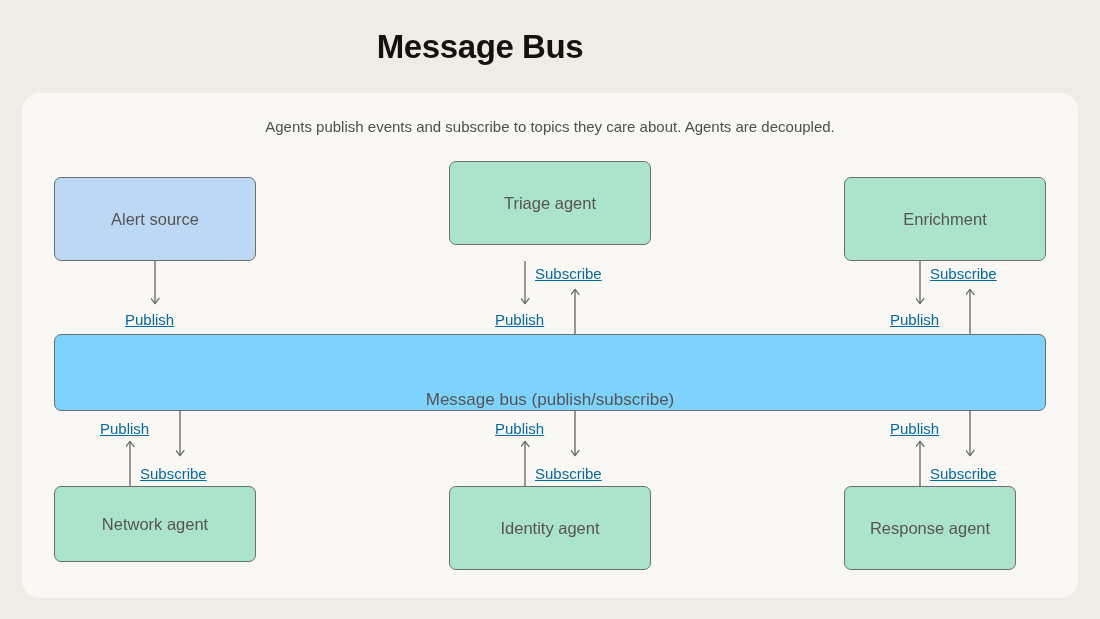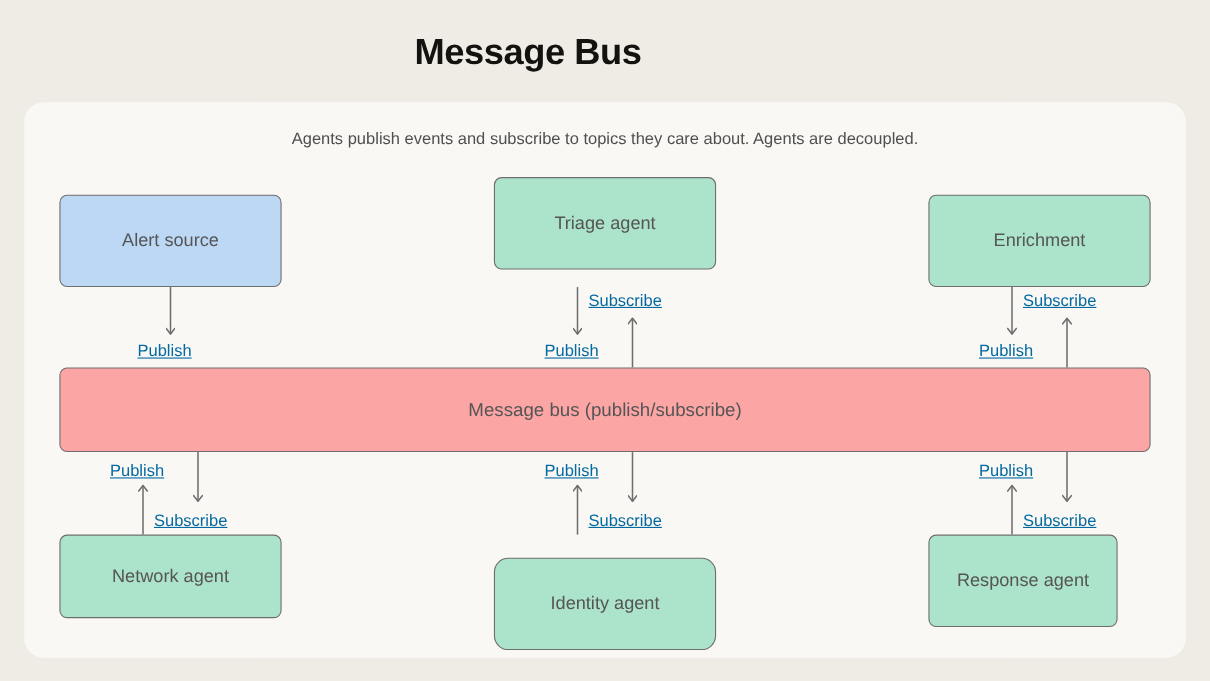--- a/index.html
+++ b/index.html
@@ -67,25 +67,25 @@
   .node.blue  { background: #bcd8f5; }
   .node.green { background: #ace3cb; }
 
   #bus {
     position: absolute;
     box-sizing: border-box;
     left: 54px;
     top: 334px;
     width: 992px;
     height: 77px;
-    background: #fca5a5;
+    background: #7dd3fc;
     border: 1.4px solid #6e6e6e;
     border-radius: 7px;
     display: flex;
-    align-items: center;
+    align-items: flex-end;
     justify-content: center;
     font-size: 17px;
     color: #555555;
   }
 
   
   .conn {
     position: absolute;
     overflow: visible;
   }
@@ -120,21 +120,21 @@
   </div>
 
   <div id="bus" style="left:32px; top:241px; width:992px; height:77px;">
     <span>Message bus (publish/subscribe)</span>
   </div>
 
   <div class="node green" style="left:32px; top:393px; width:202px; height:76px;">
     <span>Network agent</span>
   </div>
 
-  <div class="node green" style="left:427px; top:414px; width:202px; height:84px;border-radius:13px;">
+  <div class="node green" style="left:427px; top:393px; width:202px; height:84px;">
     <span>Identity agent</span>
   </div>
 
   <div class="node green" style="left:822px; top:393px; width:172px; height:84px;">
     <span>Response agent</span>
   </div>
 
   <svg class="conn" style="left:0; top:0; width:1056px; height:505px;">
     <defs>
       <marker id="arrowdown" markerWidth="9" markerHeight="9" refX="4.5" refY="7.6" orient="0" markerUnits="userSpaceOnUse">

